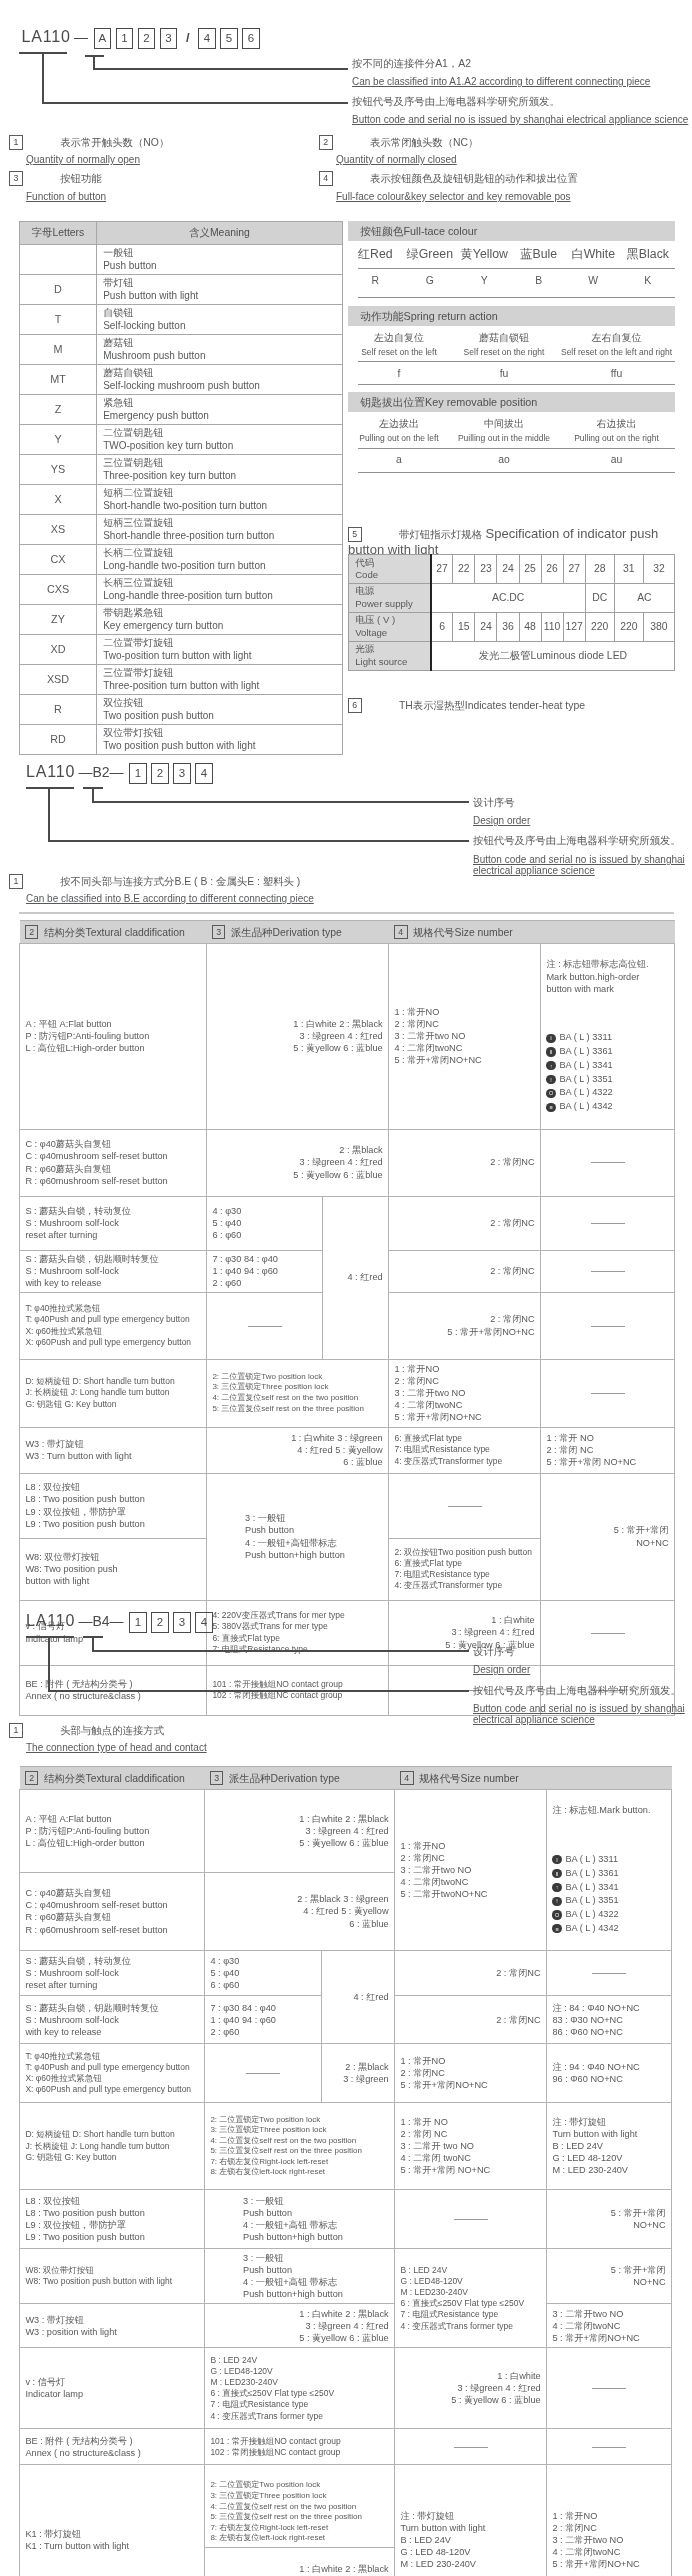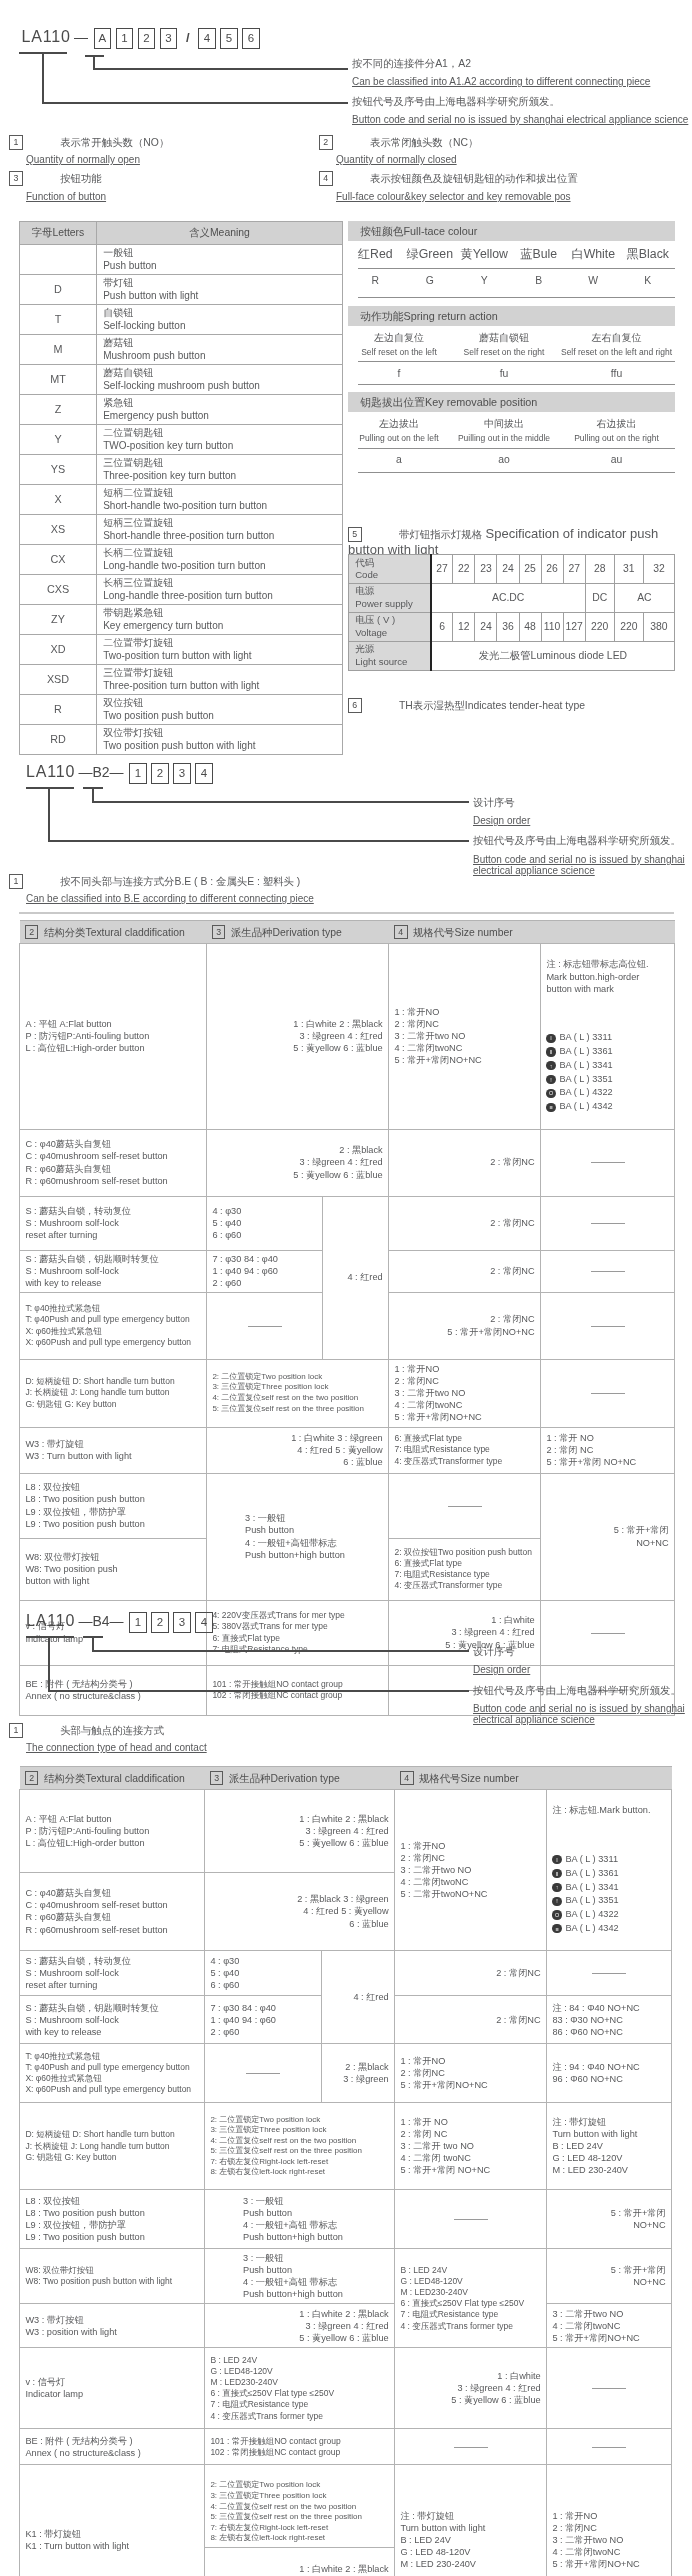--- a/index.html
+++ b/index.html
@@ -334,21 +334,21 @@
       <td colspan="7">AC.DC</td>
       <td>DC</td>
       <td colspan="2">AC</td>
     </tr>
     <tr style="height:29px">
       <td class="lab">
             <div>电压 ( V )</div>
             <div>Voltage</div>
           </td>
       <td>6</td>
-      <td>12</td>
+      <td>15</td>
       <td>24</td>
       <td>36</td>
       <td>48</td>
       <td>110</td>
       <td>127</td>
       <td>220</td>
       <td>220</td>
       <td>380</td>
     </tr>
     <tr style="height:29px">

